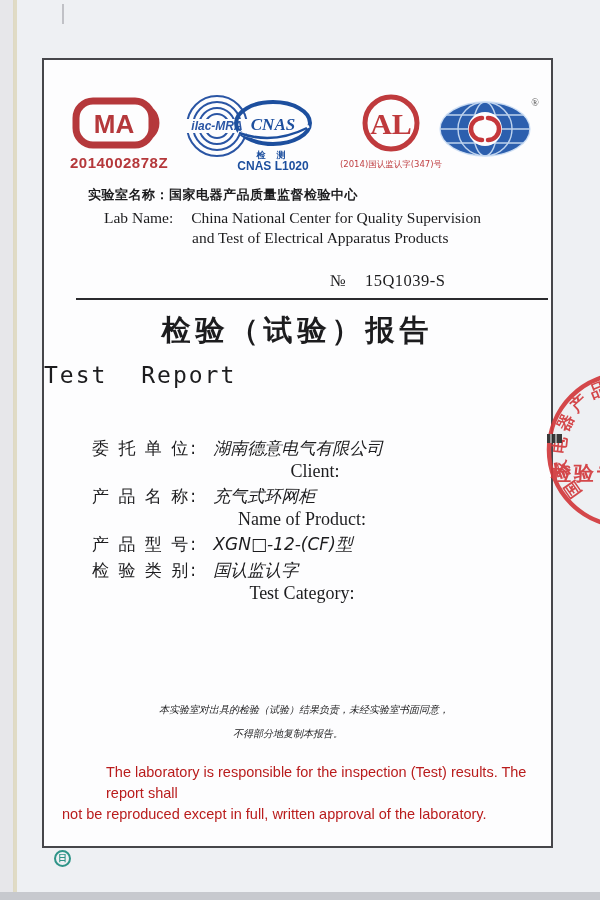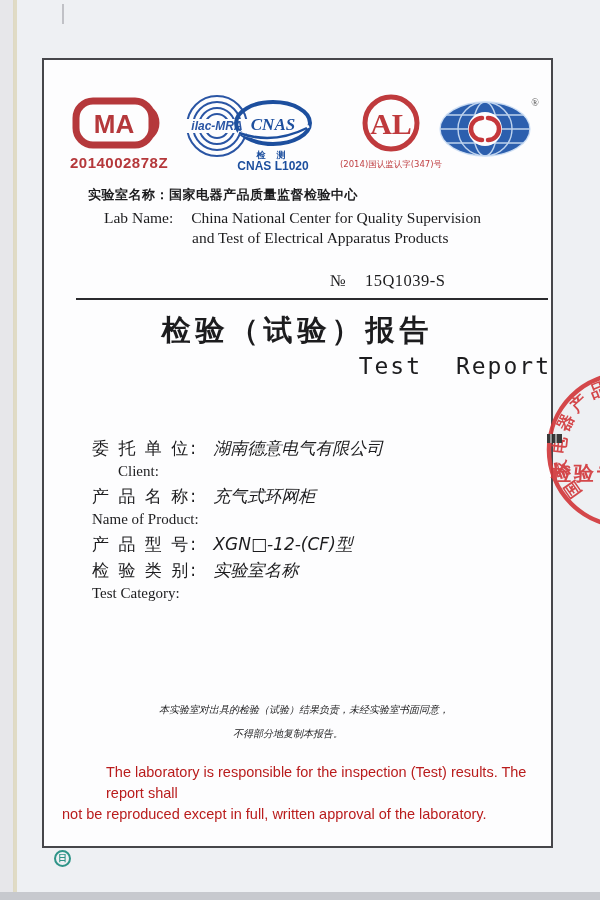--- a/index.html
+++ b/index.html
@@ -37,30 +37,30 @@
   .lab-en2{padding-left:104px;font-size:15.5px;margin-top:2px;}
 
   
   .repno{position:absolute;left:286px;top:211px;font-size:16.5px;letter-spacing:.5px;}
   .repno .no-label{margin-right:14px;}
   .rule{position:absolute;left:32px;top:238px;width:472px;height:2px;background:#2b2b2e;}
 
   
   .title-cn{position:absolute;left:0;top:251px;width:100%;text-align:center;font-size:29px;
             font-weight:bold;font-family:"DejaVu Sans",sans-serif;letter-spacing:5px;}
-  .title-en{position:absolute;left:0;top:293px;width:100%;text-align:right;font-size:23px;
+  .title-en{position:absolute;left:0;top:302px;width:100%;text-align:left;font-size:23px;
             font-family:"DejaVu Sans Mono",monospace;letter-spacing:2px;word-spacing:18px;}
 
   
   .fields{position:absolute;left:48px;top:376px;width:420px;}
   .field{margin-bottom:2px;}
   .f-line1{font-size:17px;line-height:24px;font-family:"DejaVu Sans",sans-serif;}
   .f-label{letter-spacing:2px;}
   .f-value{margin-left:10px;font-style:italic;}
-  .f-en{font-size:15px;line-height:22px;font-family:"Liberation Serif",serif;}
+  .f-en{font-size:18px;line-height:22px;font-family:"Liberation Serif",serif;text-align:center;}
   .field-client .f-en{padding-left:26px;}
 
   
   .disc-cn{position:absolute;left:5px;top:638px;width:478px;font-size:10px;line-height:24px;
            font-family:"DejaVu Sans",sans-serif;font-style:italic;text-align:center;}
   .disc-cn .indent{padding-left:32px;}
   .disc-en{position:absolute;left:18px;top:702px;width:480px;font-size:14.5px;line-height:21px;
            font-family:"Liberation Sans",sans-serif;color:#b91c1c;}
   .disc-en .indent{padding-left:44px;}
 
@@ -181,21 +181,21 @@
       </div>
       <div class="field">
         <div class="f-line1">
           <span class="f-label">产 品 型 号:</span>
           <span class="f-value">XGN□-12-(CF)型</span>
         </div>
       </div>
       <div class="field">
         <div class="f-line1">
           <span class="f-label">检 验 类 别:</span>
-          <span class="f-value">实验室名称</span>
+          <span class="f-value">国认监认字</span>
         </div>
         <div class="f-en">Test Category:</div>
       </div>
     </div>
 
     <div class="disc-cn">
       <div class="indent">本实验室对出具的检验（试验）结果负责，未经实验室书面同意，</div>
       <div>不得部分地复制本报告。</div>
     </div>
     <div class="disc-en">

